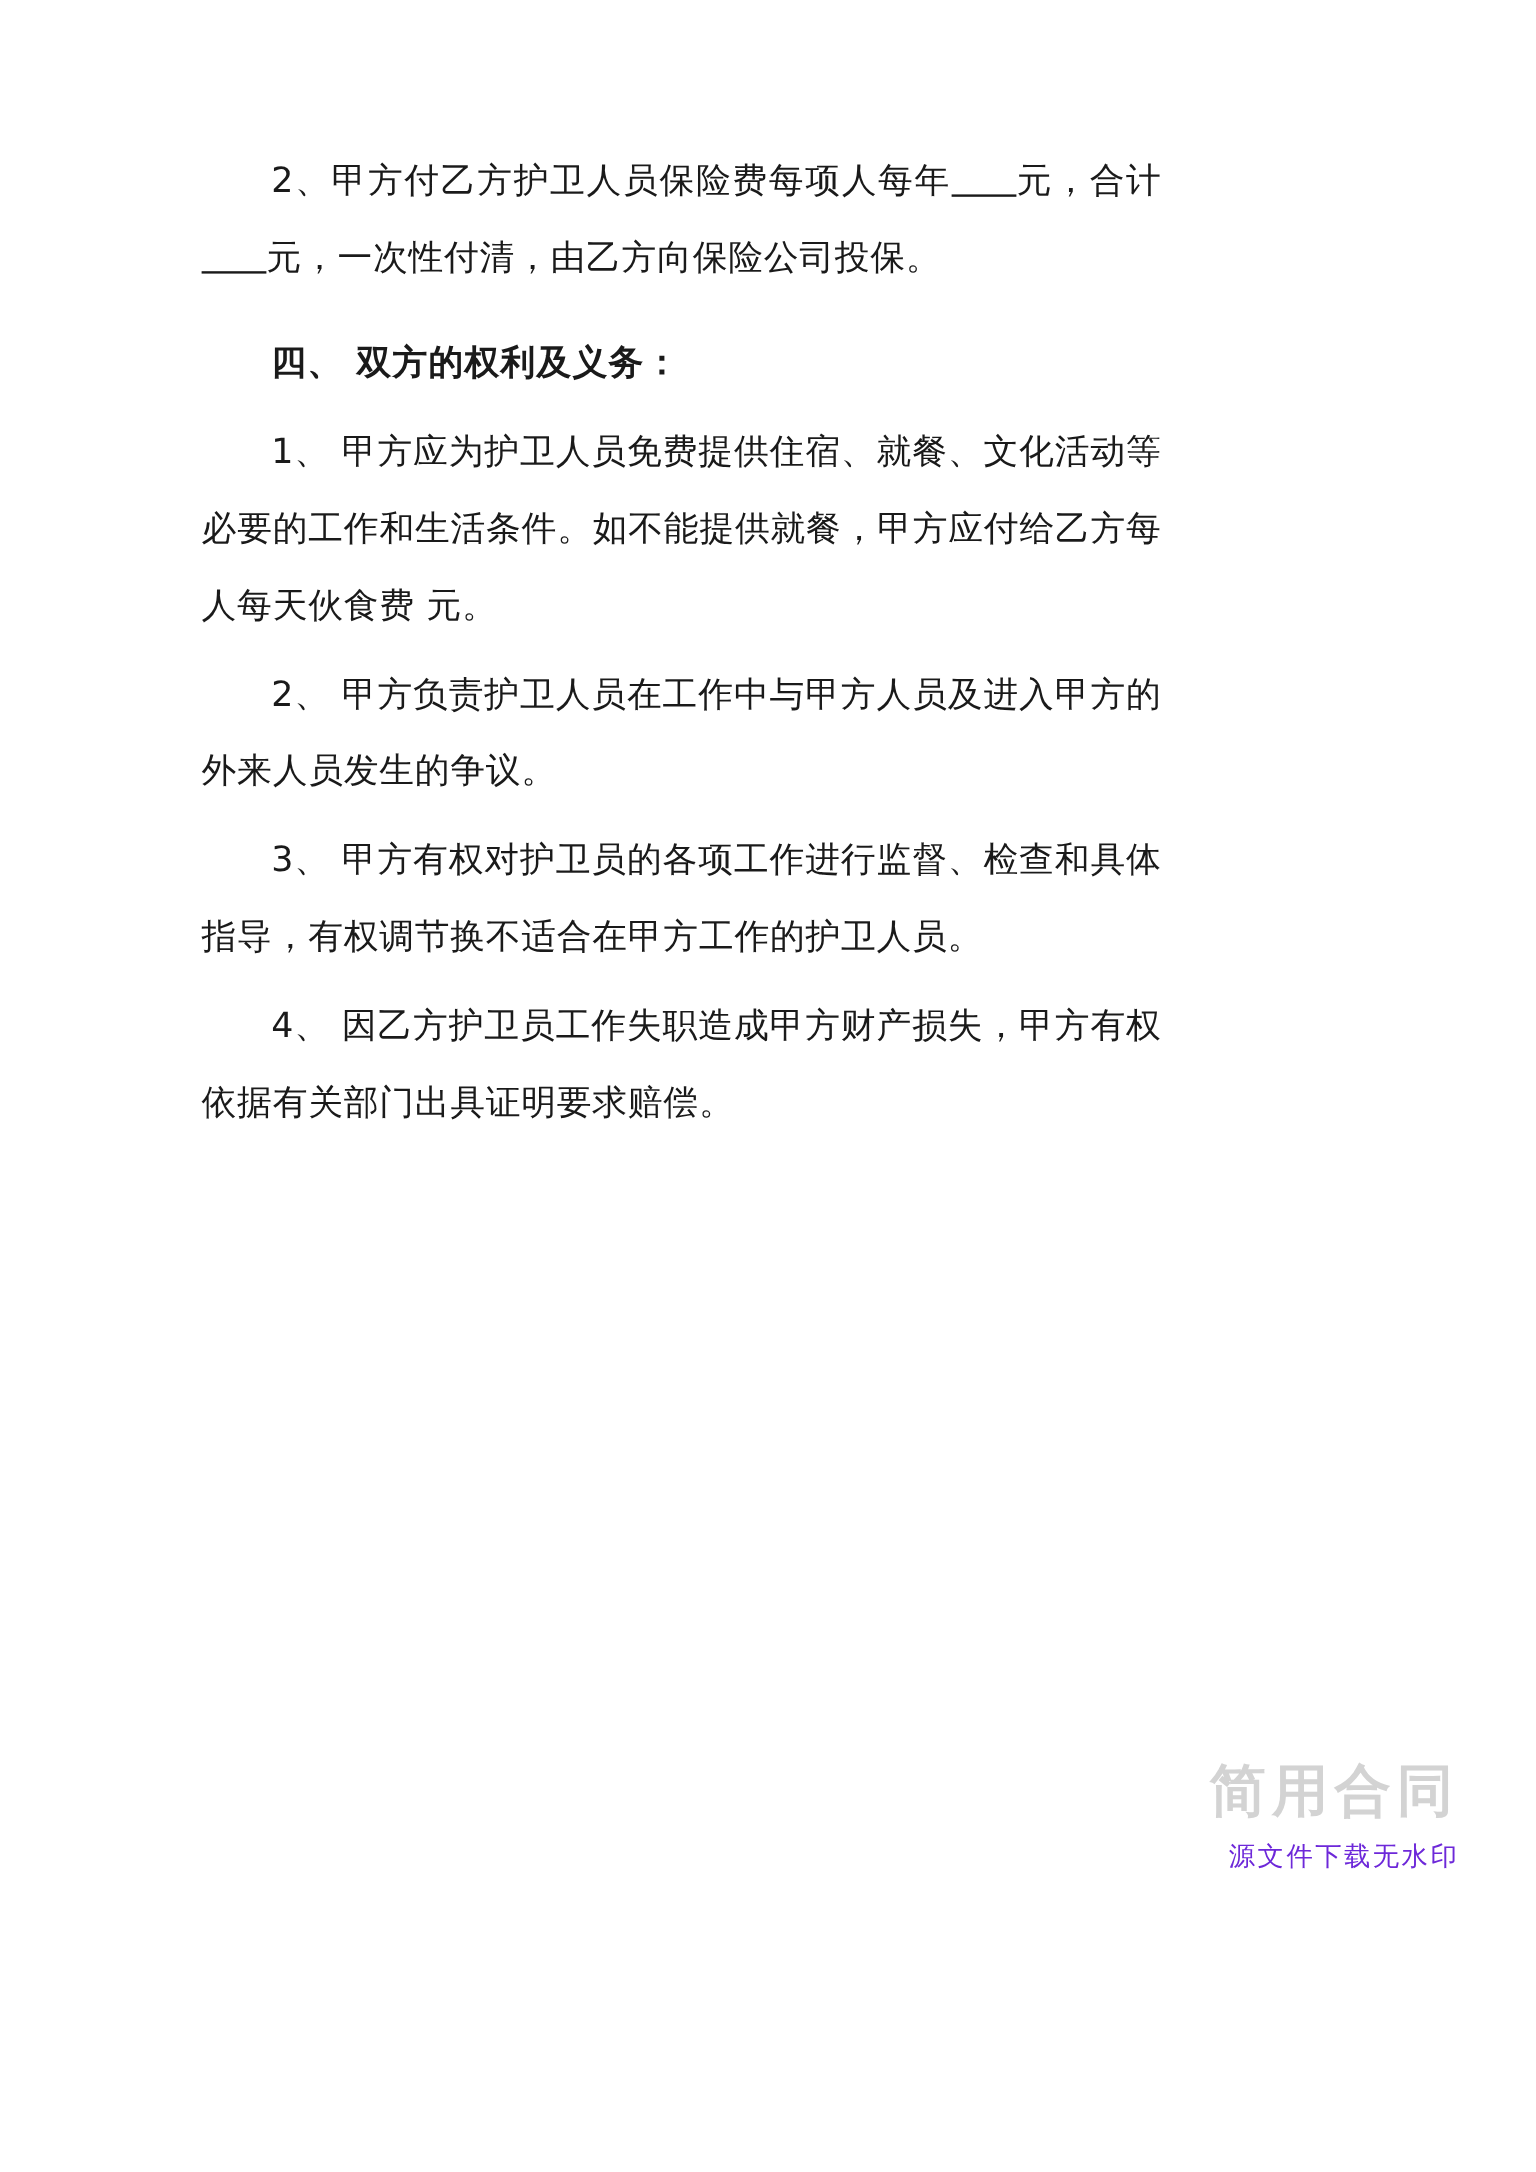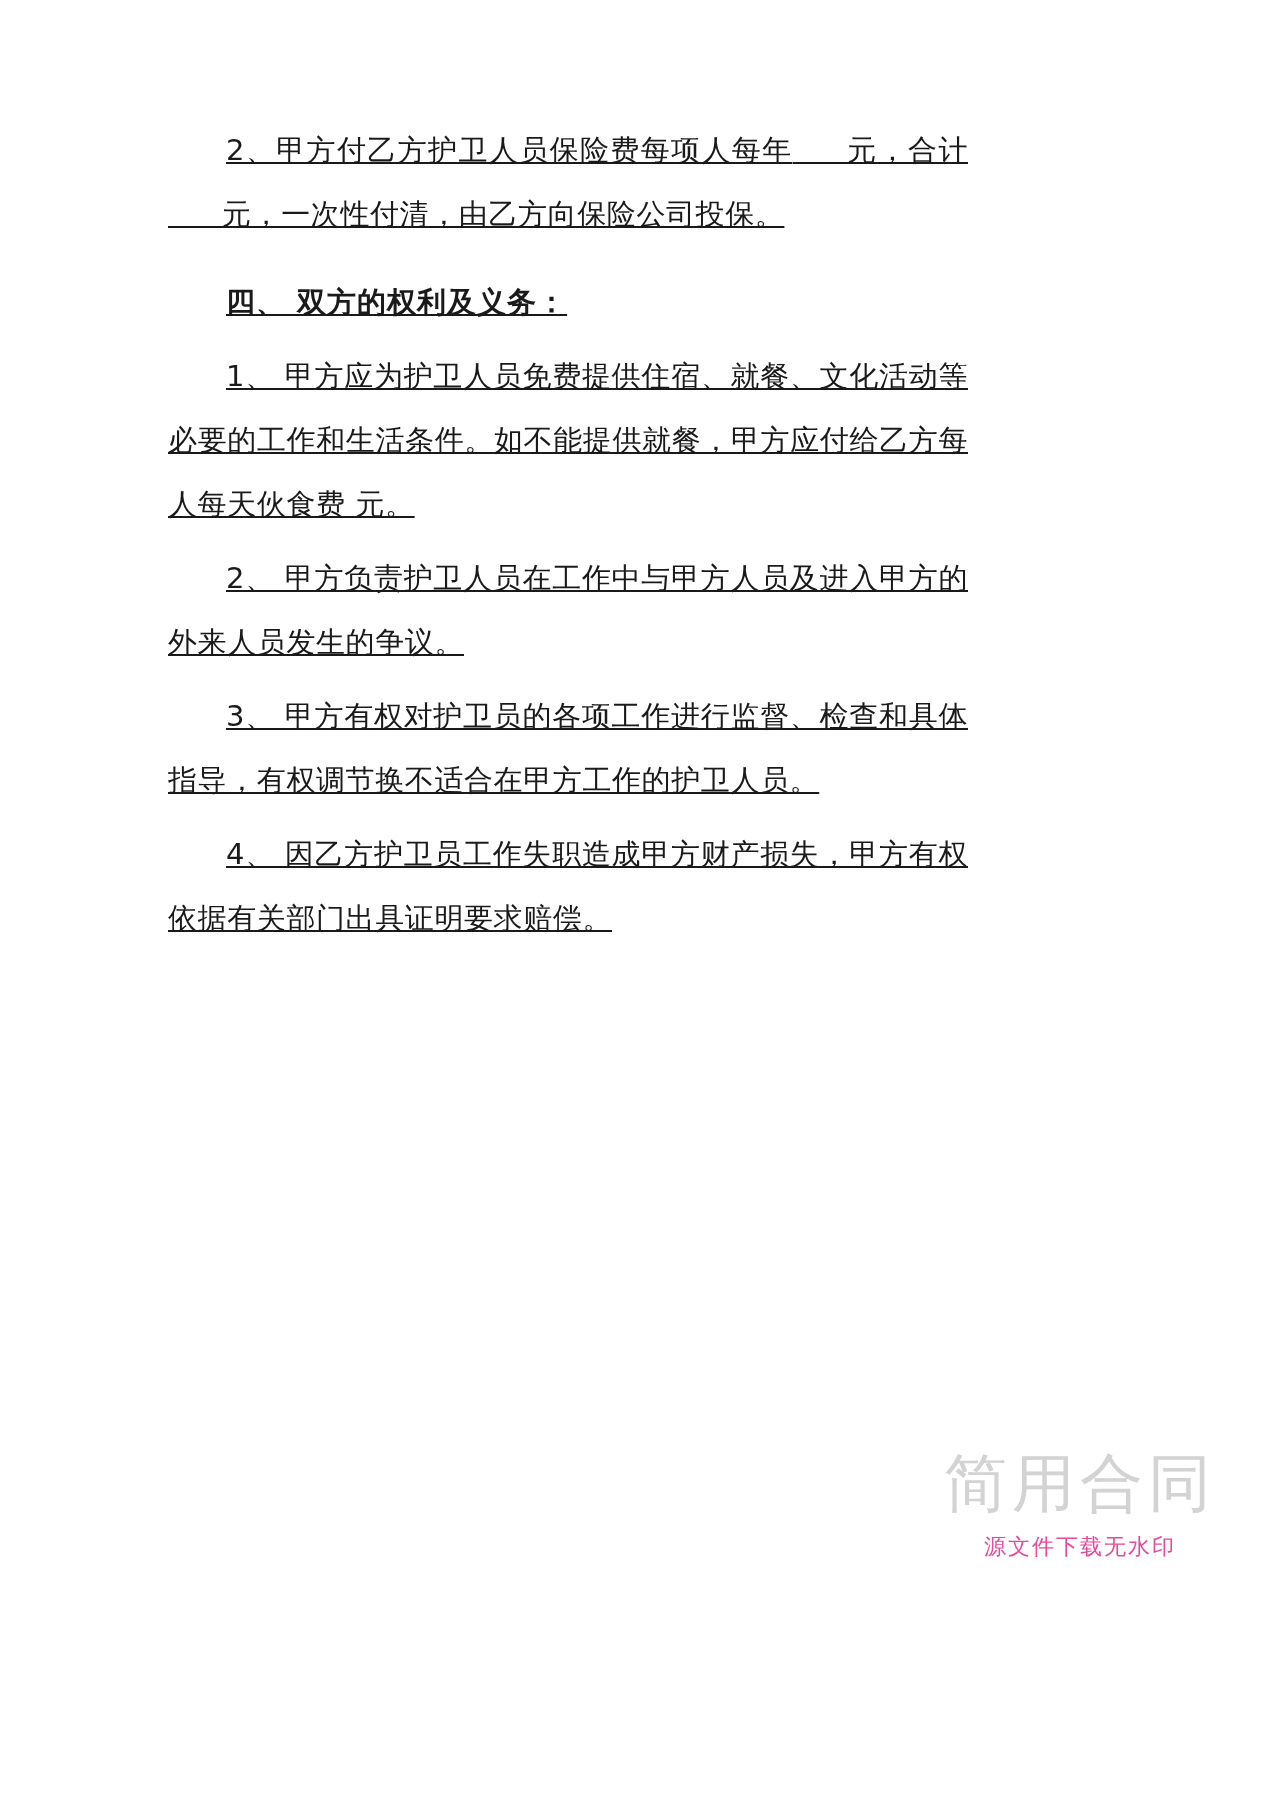--- a/index.html
+++ b/index.html
@@ -28,21 +28,20 @@
   }
   .para {
     font-size: 29px;
     line-height: 64px;
     letter-spacing: 0.6px;
     text-align: justify;
     text-justify: inter-ideograph;
     margin: 0 0 0 0;
     word-break: break-all;
     color: #1a1a1a;
-    text-decoration: underline;
   }
   .para.indent {
     text-indent: 58px;
   }
   .para.heading {
     font-weight: bold;
     text-indent: 58px;
     letter-spacing: 1px;
   }
   .gap-sm { height: 10px; }
@@ -61,33 +60,34 @@
   
   .watermark {
     position: absolute;
     right: 64px;
     bottom: 248px;
     text-align: center;
     user-select: none;
     pointer-events: none;
   }
   .watermark-main {
-    font-size: 63px;
-    font-weight: normal;
+    font-size: 47px;
+    font-weight: bold;
     letter-spacing: 5px;
     color: #d3d3d3;
     line-height: 1.15;
     white-space: nowrap;
   }
   .watermark-sub {
     margin-top: 12px;
     font-size: 22px;
     letter-spacing: 2px;
-    color: #ec4899;
+    color: #6d28d9;
     white-space: nowrap;
+    text-align: right;
   }
 </style>
 </head>
 <body>
 
 <div class="page">
 
   <div class="doc-body">
 
     <p class="para indent"><span>2、甲方付乙方护卫人员保险费每项人每年</span><span class="blank w-short"></span><span>元，合计</span><span class="blank w-short"></span><span>元，一次性付清，由乙方向保险公司投保。</span></p>

